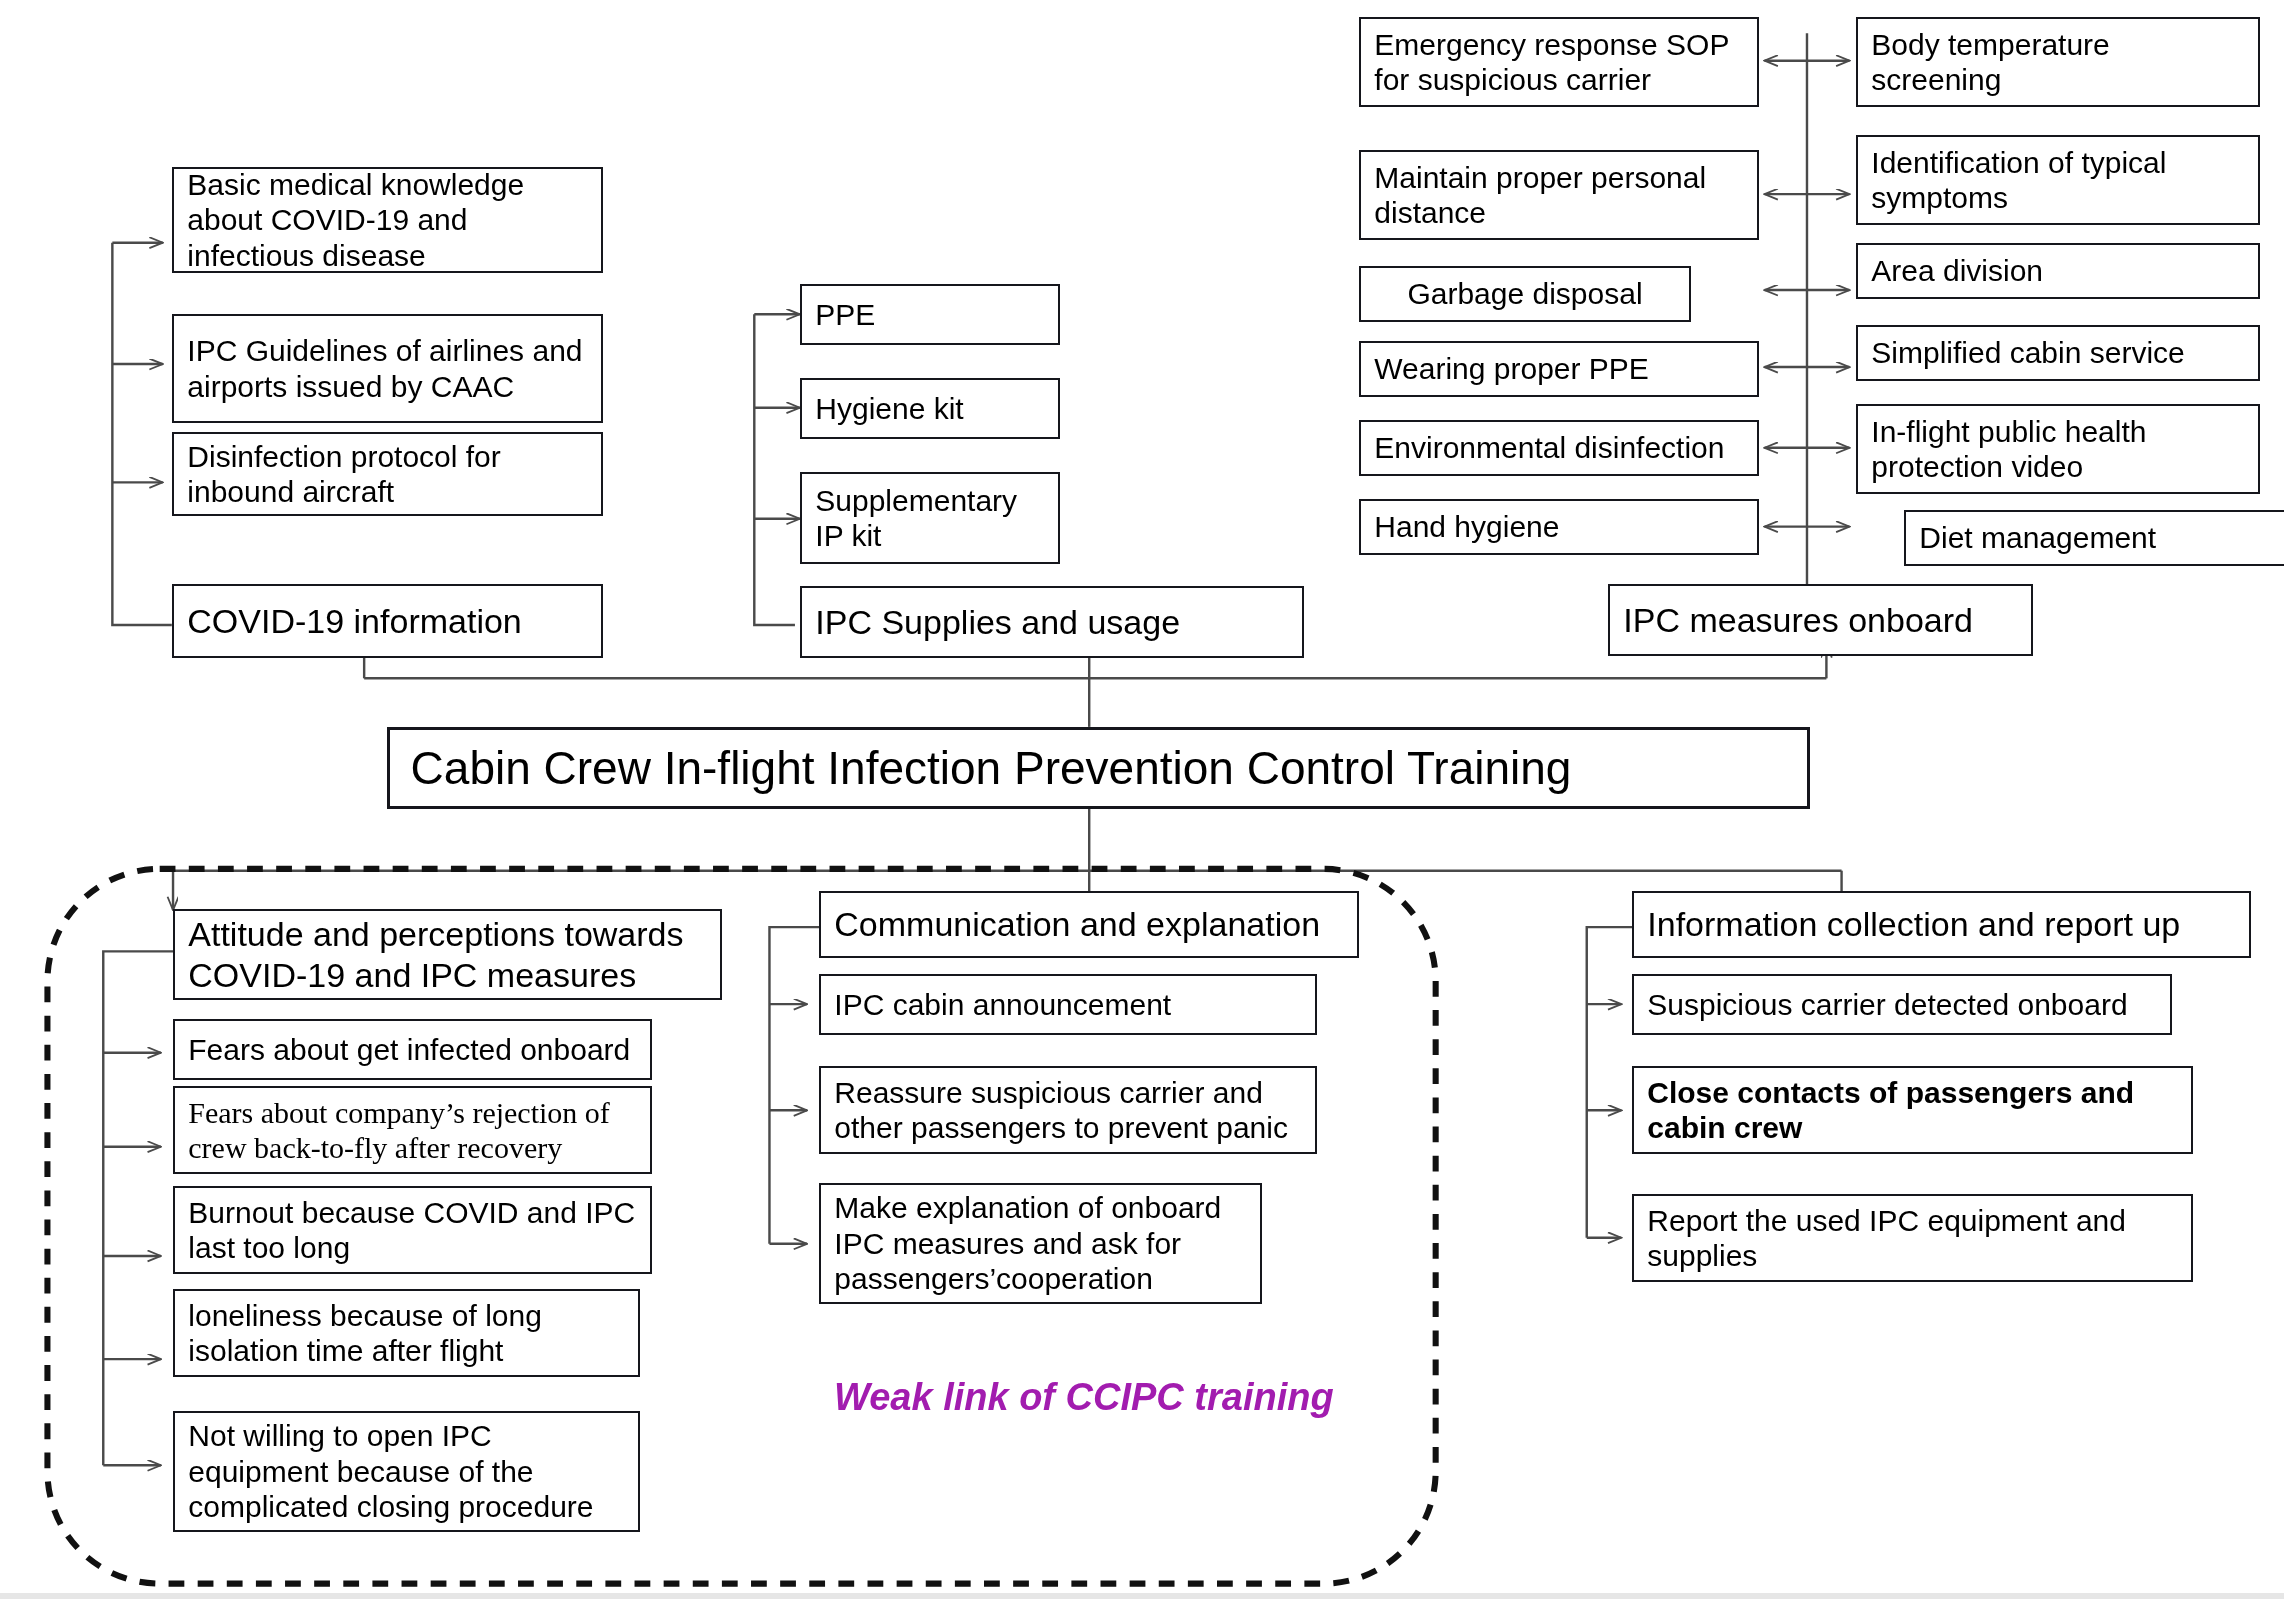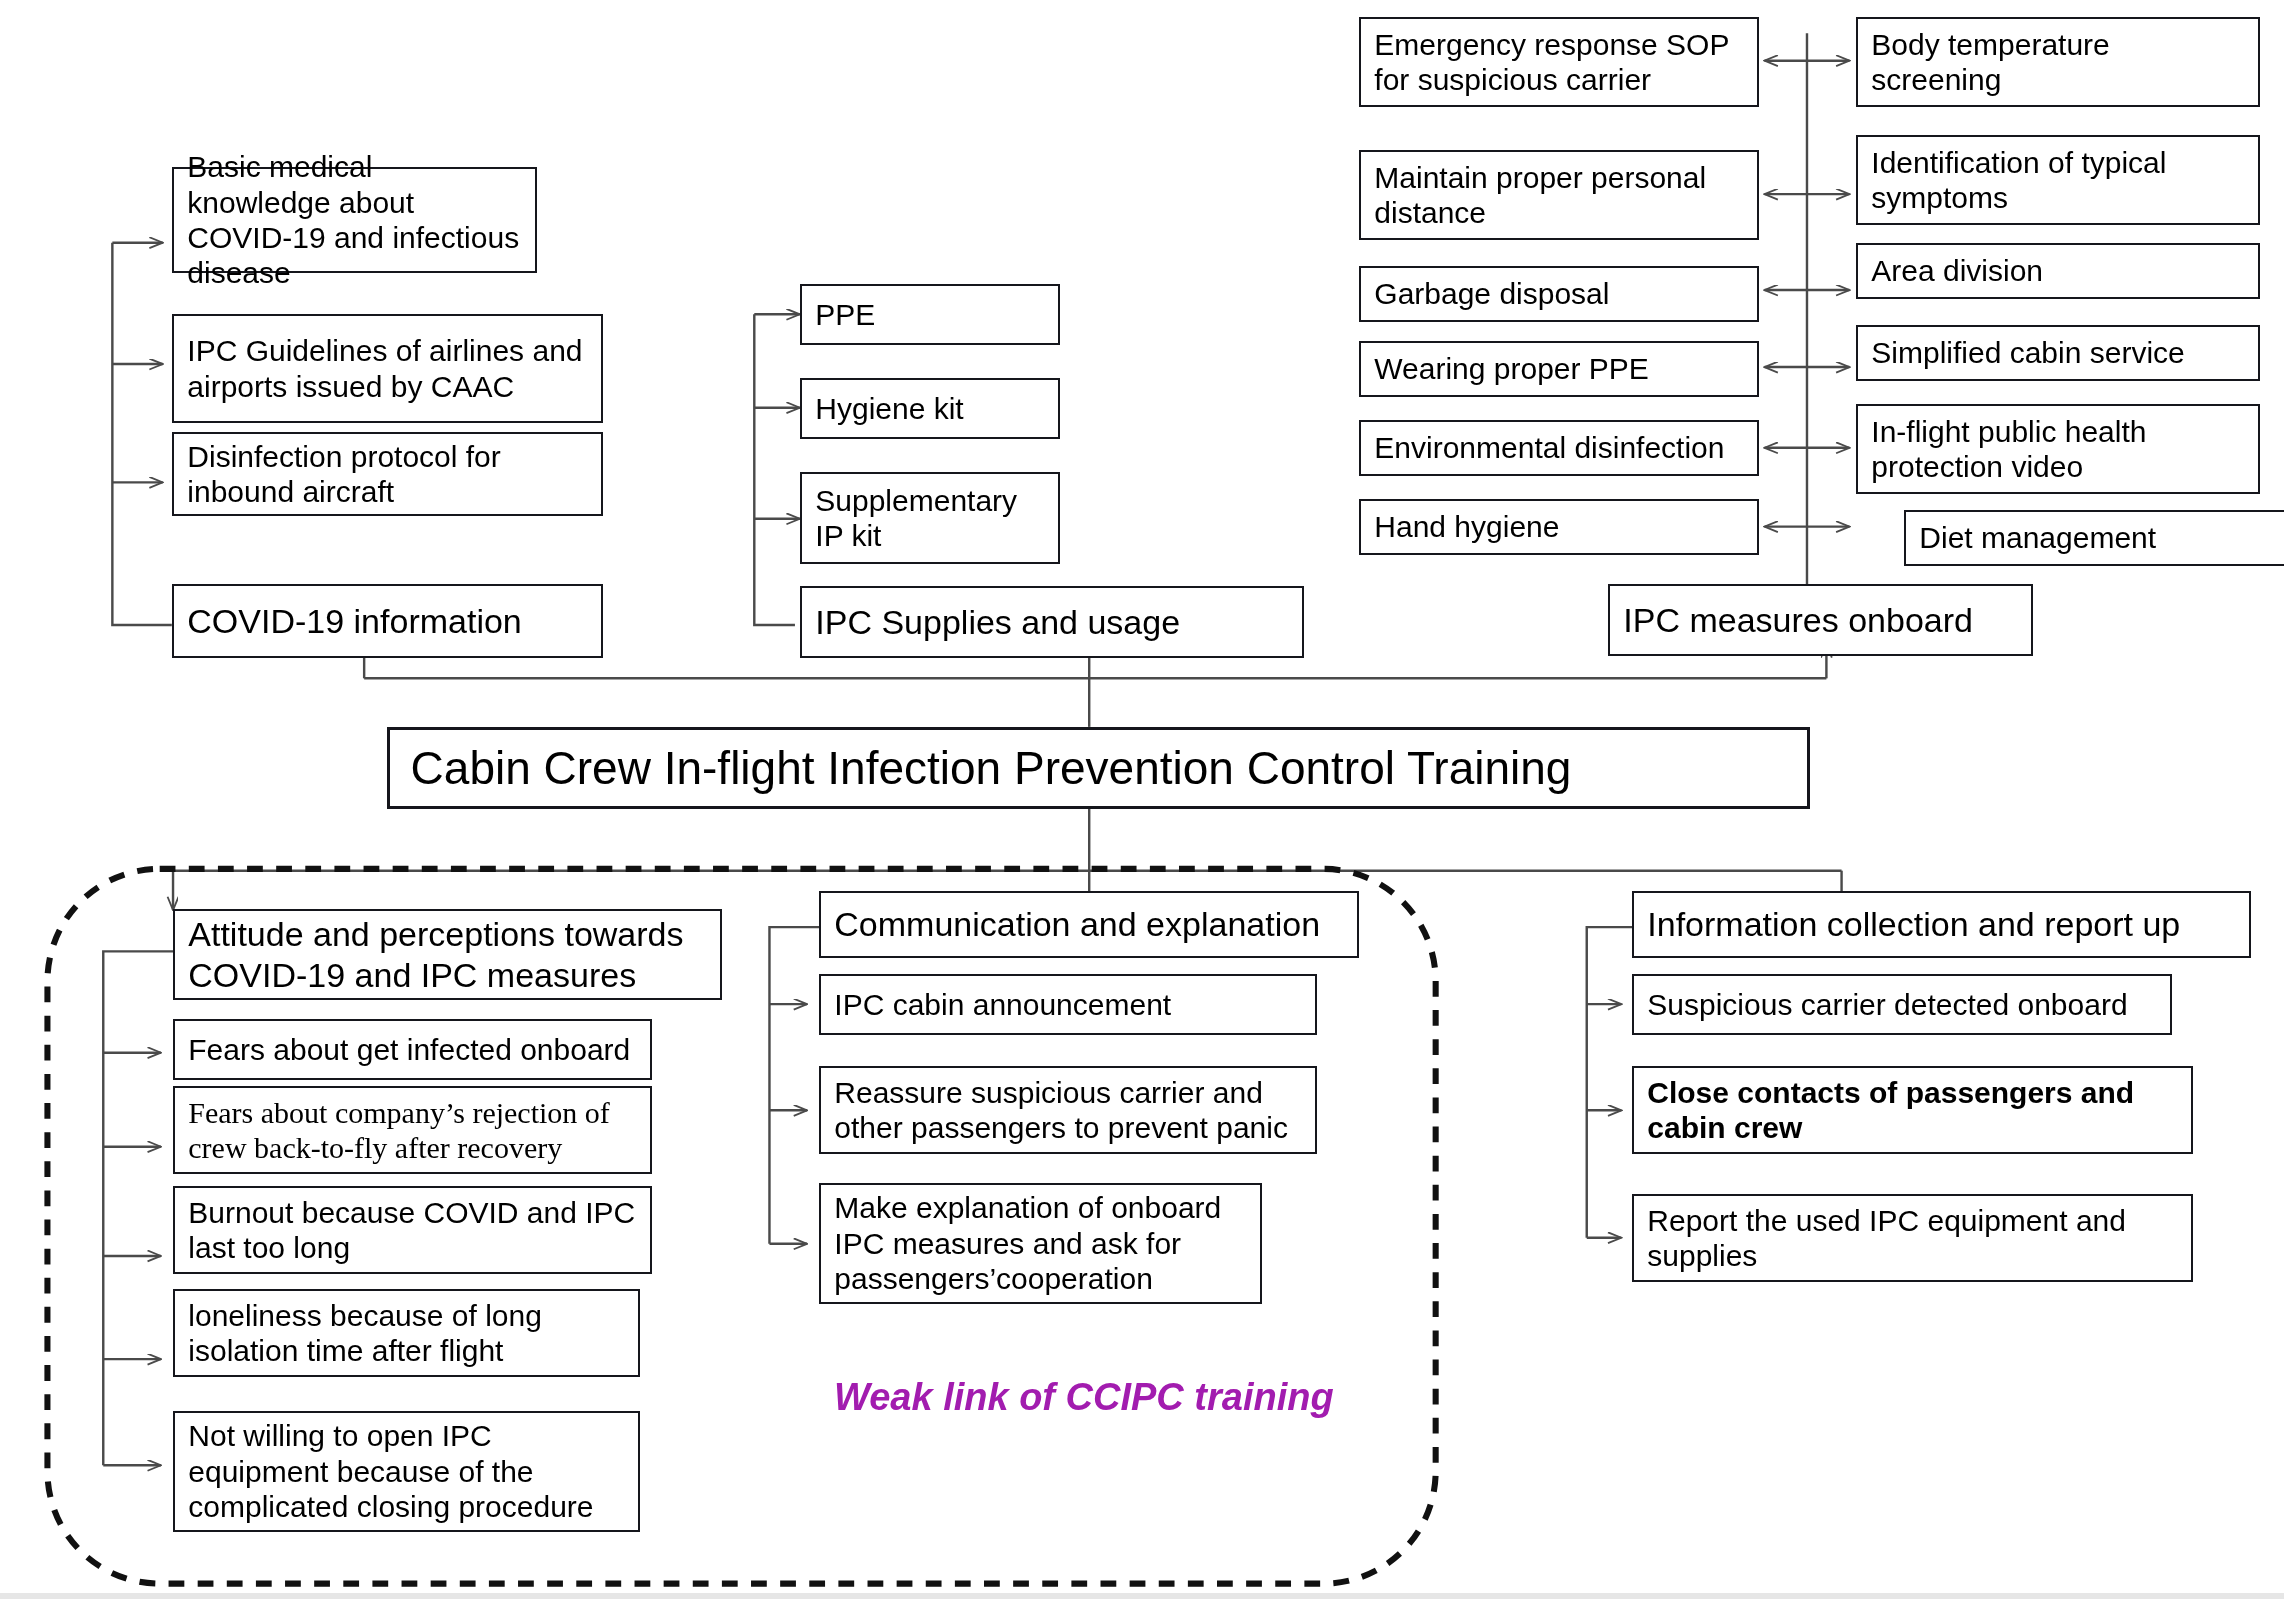--- a/index.html
+++ b/index.html
@@ -77,21 +77,21 @@
 
       <path d="M2690,1528 L2615,1528 L2615,2040"></path>
       <path d="M2615,1655 L2672,1655" marker-end="url(#ah)"></path>
       <path d="M2615,1830 L2672,1830" marker-end="url(#ah)"></path>
       <path d="M2615,2040 L2672,2040" marker-end="url(#ah)"></path>
     </g>
 
     <rect x="78" y="1432" width="2288" height="1178" rx="185" ry="185" fill="none" stroke="#111" stroke-width="10" stroke-dasharray="26 22" stroke-linecap="butt"></rect>
   </svg>
 
-  <div class="box" style="left:172px;top:167px;width:365px;height:106px;">
+  <div class="box" style="left:172px;top:167px;width:431px;height:106px;">
     <span class="txt">Basic medical knowledge about COVID-19 and infectious disease</span>
   </div>
   <div class="box" style="left:172px;top:314px;width:431px;height:109px;">
     <span class="txt">IPC Guidelines of airlines and airports issued by CAAC</span>
   </div>
   <div class="box" style="left:172px;top:432px;width:431px;height:84px;">
     <span class="txt">Disinfection protocol for inbound aircraft</span>
   </div>
   <div class="box big" style="left:172px;top:584px;width:431px;height:74px;">
     <span class="txt">COVID-19 information</span>
@@ -109,21 +109,21 @@
   <div class="box big" style="left:800px;top:586px;width:504px;height:72px;">
     <span class="txt">IPC Supplies and usage</span>
   </div>
 
   <div class="box" style="left:1359px;top:17px;width:400px;height:90px;">
     <span class="txt">Emergency response SOP for suspicious carrier</span>
   </div>
   <div class="box" style="left:1359px;top:150px;width:400px;height:90px;">
     <span class="txt">Maintain proper personal distance</span>
   </div>
-  <div class="box" style="left:1359px;top:266px;width:400px;height:56px;">
+  <div class="box" style="left:1359px;top:266px;width:332px;height:56px;justify-content:center;">
     <span class="txt">Garbage disposal</span>
   </div>
   <div class="box" style="left:1359px;top:341px;width:400px;height:56px;">
     <span class="txt">Wearing proper PPE</span>
   </div>
   <div class="box" style="left:1359px;top:420px;width:400px;height:56px;">
     <span class="txt">Environmental disinfection</span>
   </div>
   <div class="box" style="left:1359px;top:499px;width:400px;height:56px;">
     <span class="txt">Hand hygiene</span>

